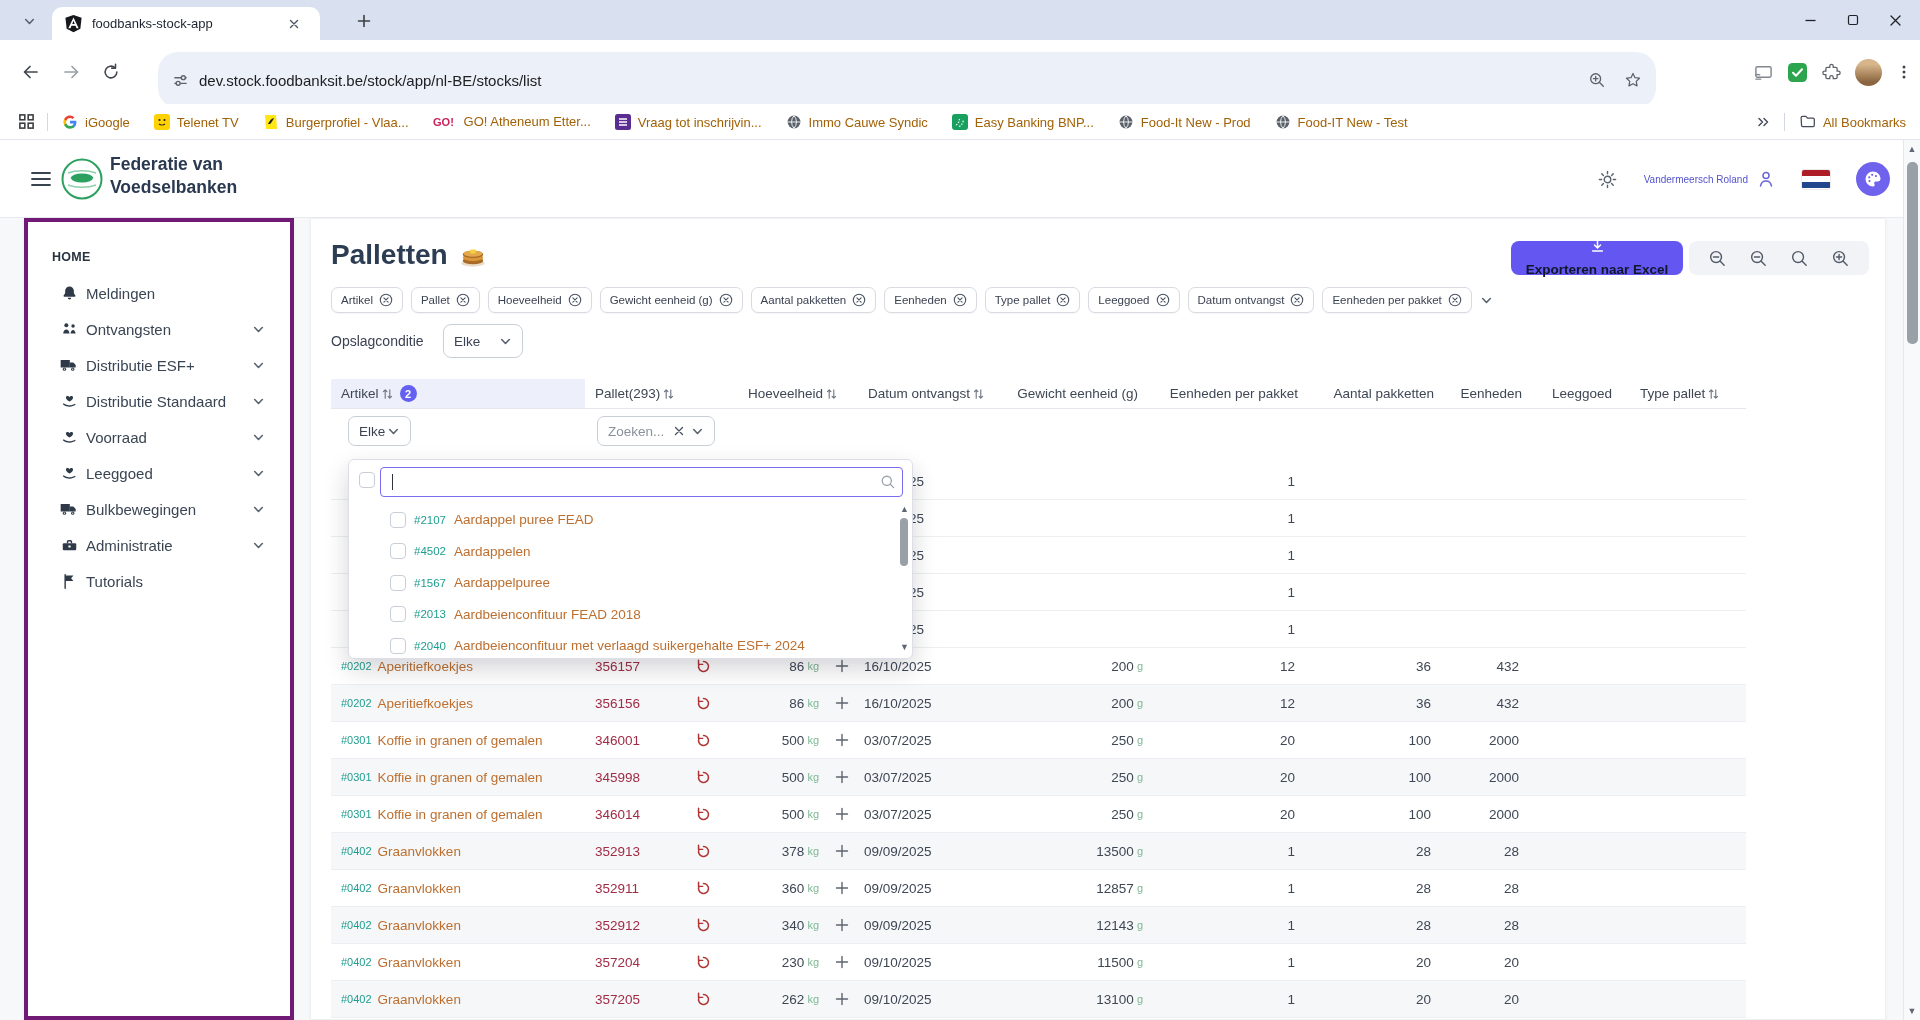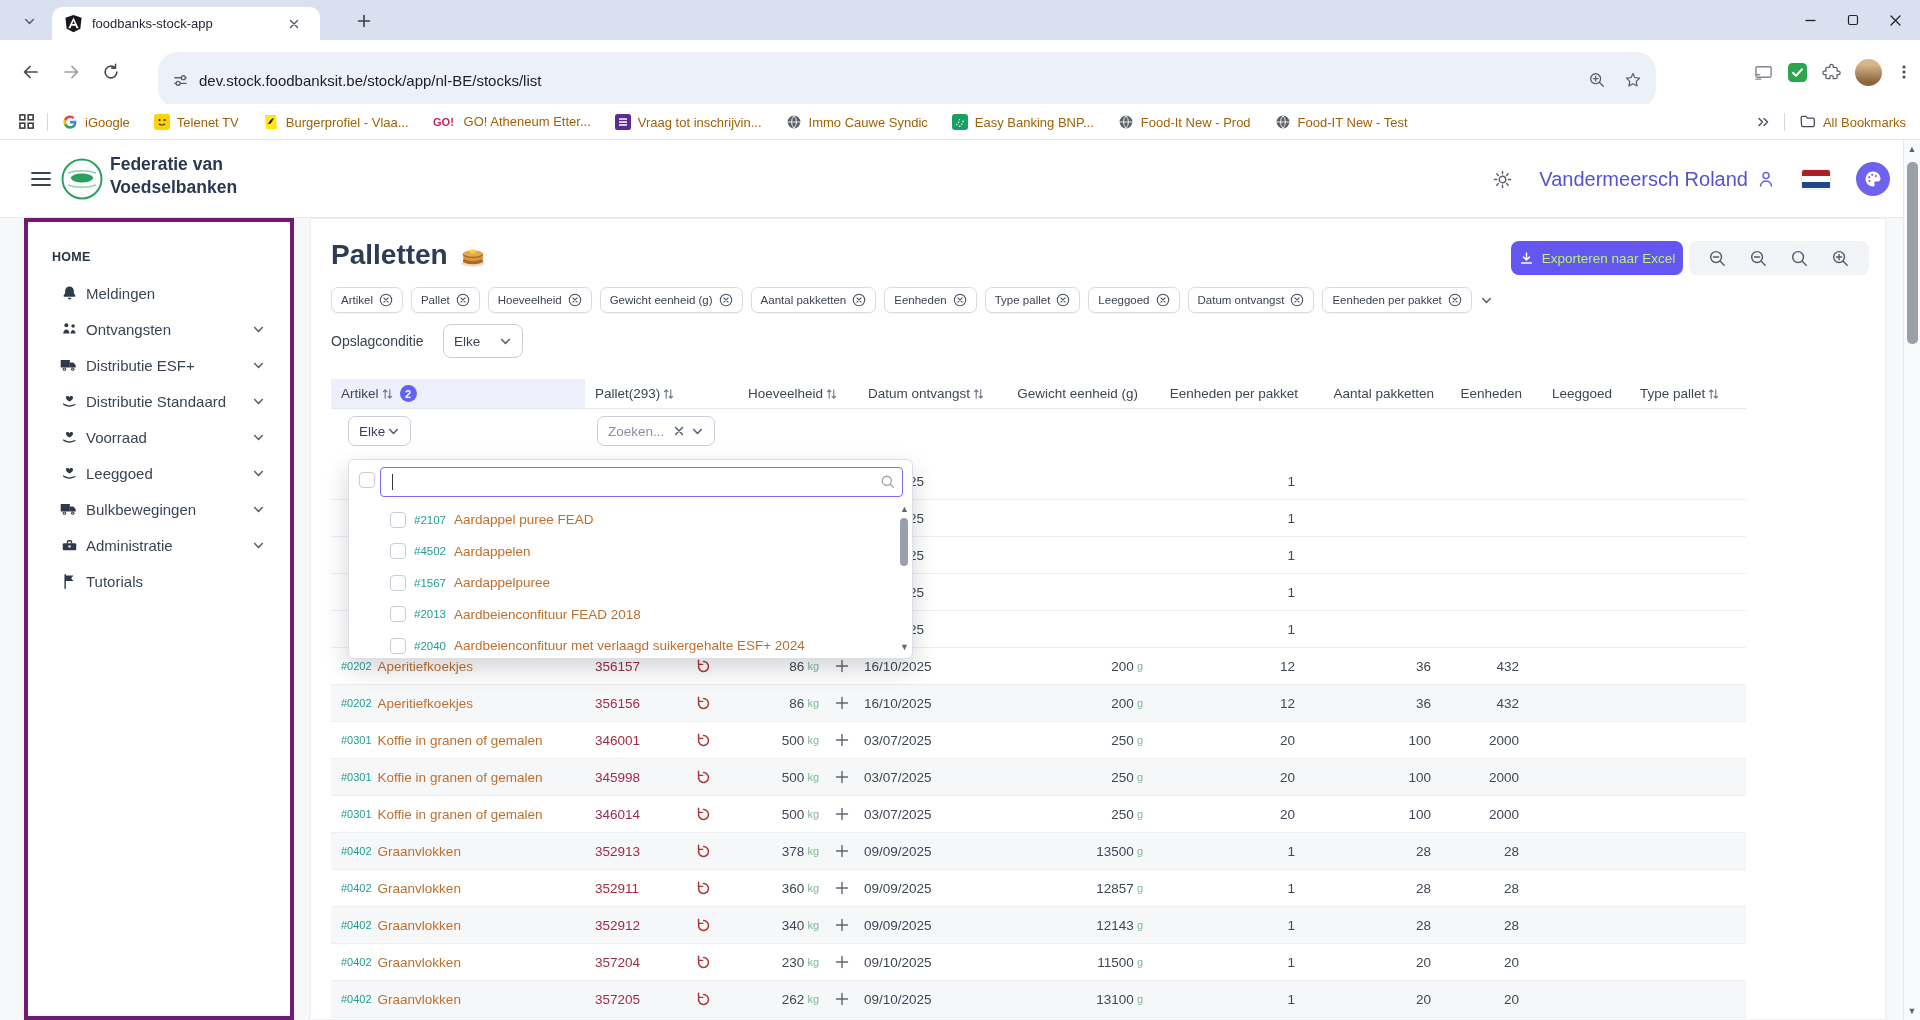--- a/index.html
+++ b/index.html
@@ -30,37 +30,37 @@
   .bookmarksbar { position:absolute; left:0; top:104px; width:1920px; height:36px; background:#fff; border-bottom:1px solid #e3e6ec; display:flex; align-items:center; }
   .bm { display:flex; align-items:flex-end; gap:7px; font-size:13px; color:#a16207; white-space:nowrap; }
   #bookmarks-list { display:flex; align-items:center; gap:24px; margin-left:14px; }
   .vsep { width:1px; height:18px; background:#d3d7df; }
   .bm-right { position:absolute; right:14px; display:flex; align-items:center; gap:14px; }
 
   
   .appheader { position:absolute; left:0; top:140px; width:1920px; height:78px; background:#fff; border-bottom:1px solid #e8eaef; }
   .org-title { position:absolute; left:110px; top:13px; font-size:17.5px; font-weight:bold; color:#2a3950; line-height:23px; }
   .hdr-right { position:absolute; right:30px; top:0; height:78px; display:flex; align-items:center; gap:26px; }
-  .username { font-size:20px; color:#5453cb; display:flex; align-items:center; gap:8px; }
+  .username { font-size:10px; color:#5453cb; display:flex; align-items:center; gap:8px; }
   .flag { width:28px; height:19px; border-radius:2px; overflow:hidden; box-shadow:0 0 0 1px rgba(0,0,0,.08); }
   .flag div { height:33.33%; }
   .palette-btn { width:34px; height:34px; border-radius:50%; background:#6f63ee; display:flex; align-items:center; justify-content:center; }
 
   
   .sidebar { position:absolute; left:24px; top:218px; width:270px; height:802px; background:#fff; border:4px solid #701a75; box-shadow:0 1px 3px rgba(16,24,40,.05); }
   .home-label { position:absolute; left:24px; top:28px; font-size:12.5px; font-weight:bold; letter-spacing:.3px; color:#2a3340; }
   .side-item { position:absolute; left:0; width:270px; height:36px; display:flex; align-items:center; }
   .side-item .s-ic { position:absolute; left:31px; width:20px; height:20px; }
   .side-item .s-label { position:absolute; left:58px; font-size:15px; color:#3a4553; }
   .side-item .s-chev { position:absolute; left:224px; }
 
   
   .maincard { position:absolute; left:310px; top:218px; width:1576px; height:802px; background:#fff; border:1px solid #eef0f4; box-shadow:0 1px 3px rgba(16,24,40,.05); overflow:hidden; }
   .page-title { position:absolute; left:20px; top:20px; font-size:28px; font-weight:bold; color:#2c3c52; display:flex; align-items:center; gap:10px; }
-  .export-btn { position:absolute; left:1200px; top:22px; width:172px; height:34px; background:#6456f0; border-radius:8px; color:#bef264; font-size:13.5px; font-weight:normal; display:flex; align-items:center; justify-content:center; gap:8px; }
+  .export-btn { position:absolute; left:1200px; top:22px; width:172px; height:34px; background:#6456f0; border-radius:8px; color:#0f172a; font-size:13.5px; font-weight:bold; display:flex; align-items:center; justify-content:center; gap:8px;flex-direction:column; }
   .zoomgroup { position:absolute; left:1378px; top:22px; width:180px; height:34px; background:#f1f3f7; border-radius:8px; display:flex; align-items:center; justify-content:space-around; padding:0 8px; }
 
   .chips { position:absolute; left:20px; top:68px; display:flex; align-items:center; gap:8px; }
   .chip { display:flex; align-items:center; gap:6px; padding:5px 9px; background:#fff; border:1px solid #d8dbe2; border-radius:7px; font-size:11.5px; color:#3b4252; box-shadow:0 1px 1px rgba(16,24,40,.04); white-space:nowrap; }
 
   .storage-row { position:absolute; left:20px; top:105px; height:34px; display:flex; align-items:center; }
   .storage-label { font-size:14px; color:#3b4252; }
   .select { display:flex; align-items:center; justify-content:space-between; border:1px solid #c9cfd8; border-radius:8px; background:#fff; font-size:13.5px; color:#3b4252; padding:0 10px; }
   .storage-select { position:absolute; left:112px; width:80px; height:34px; top:0; }
 

